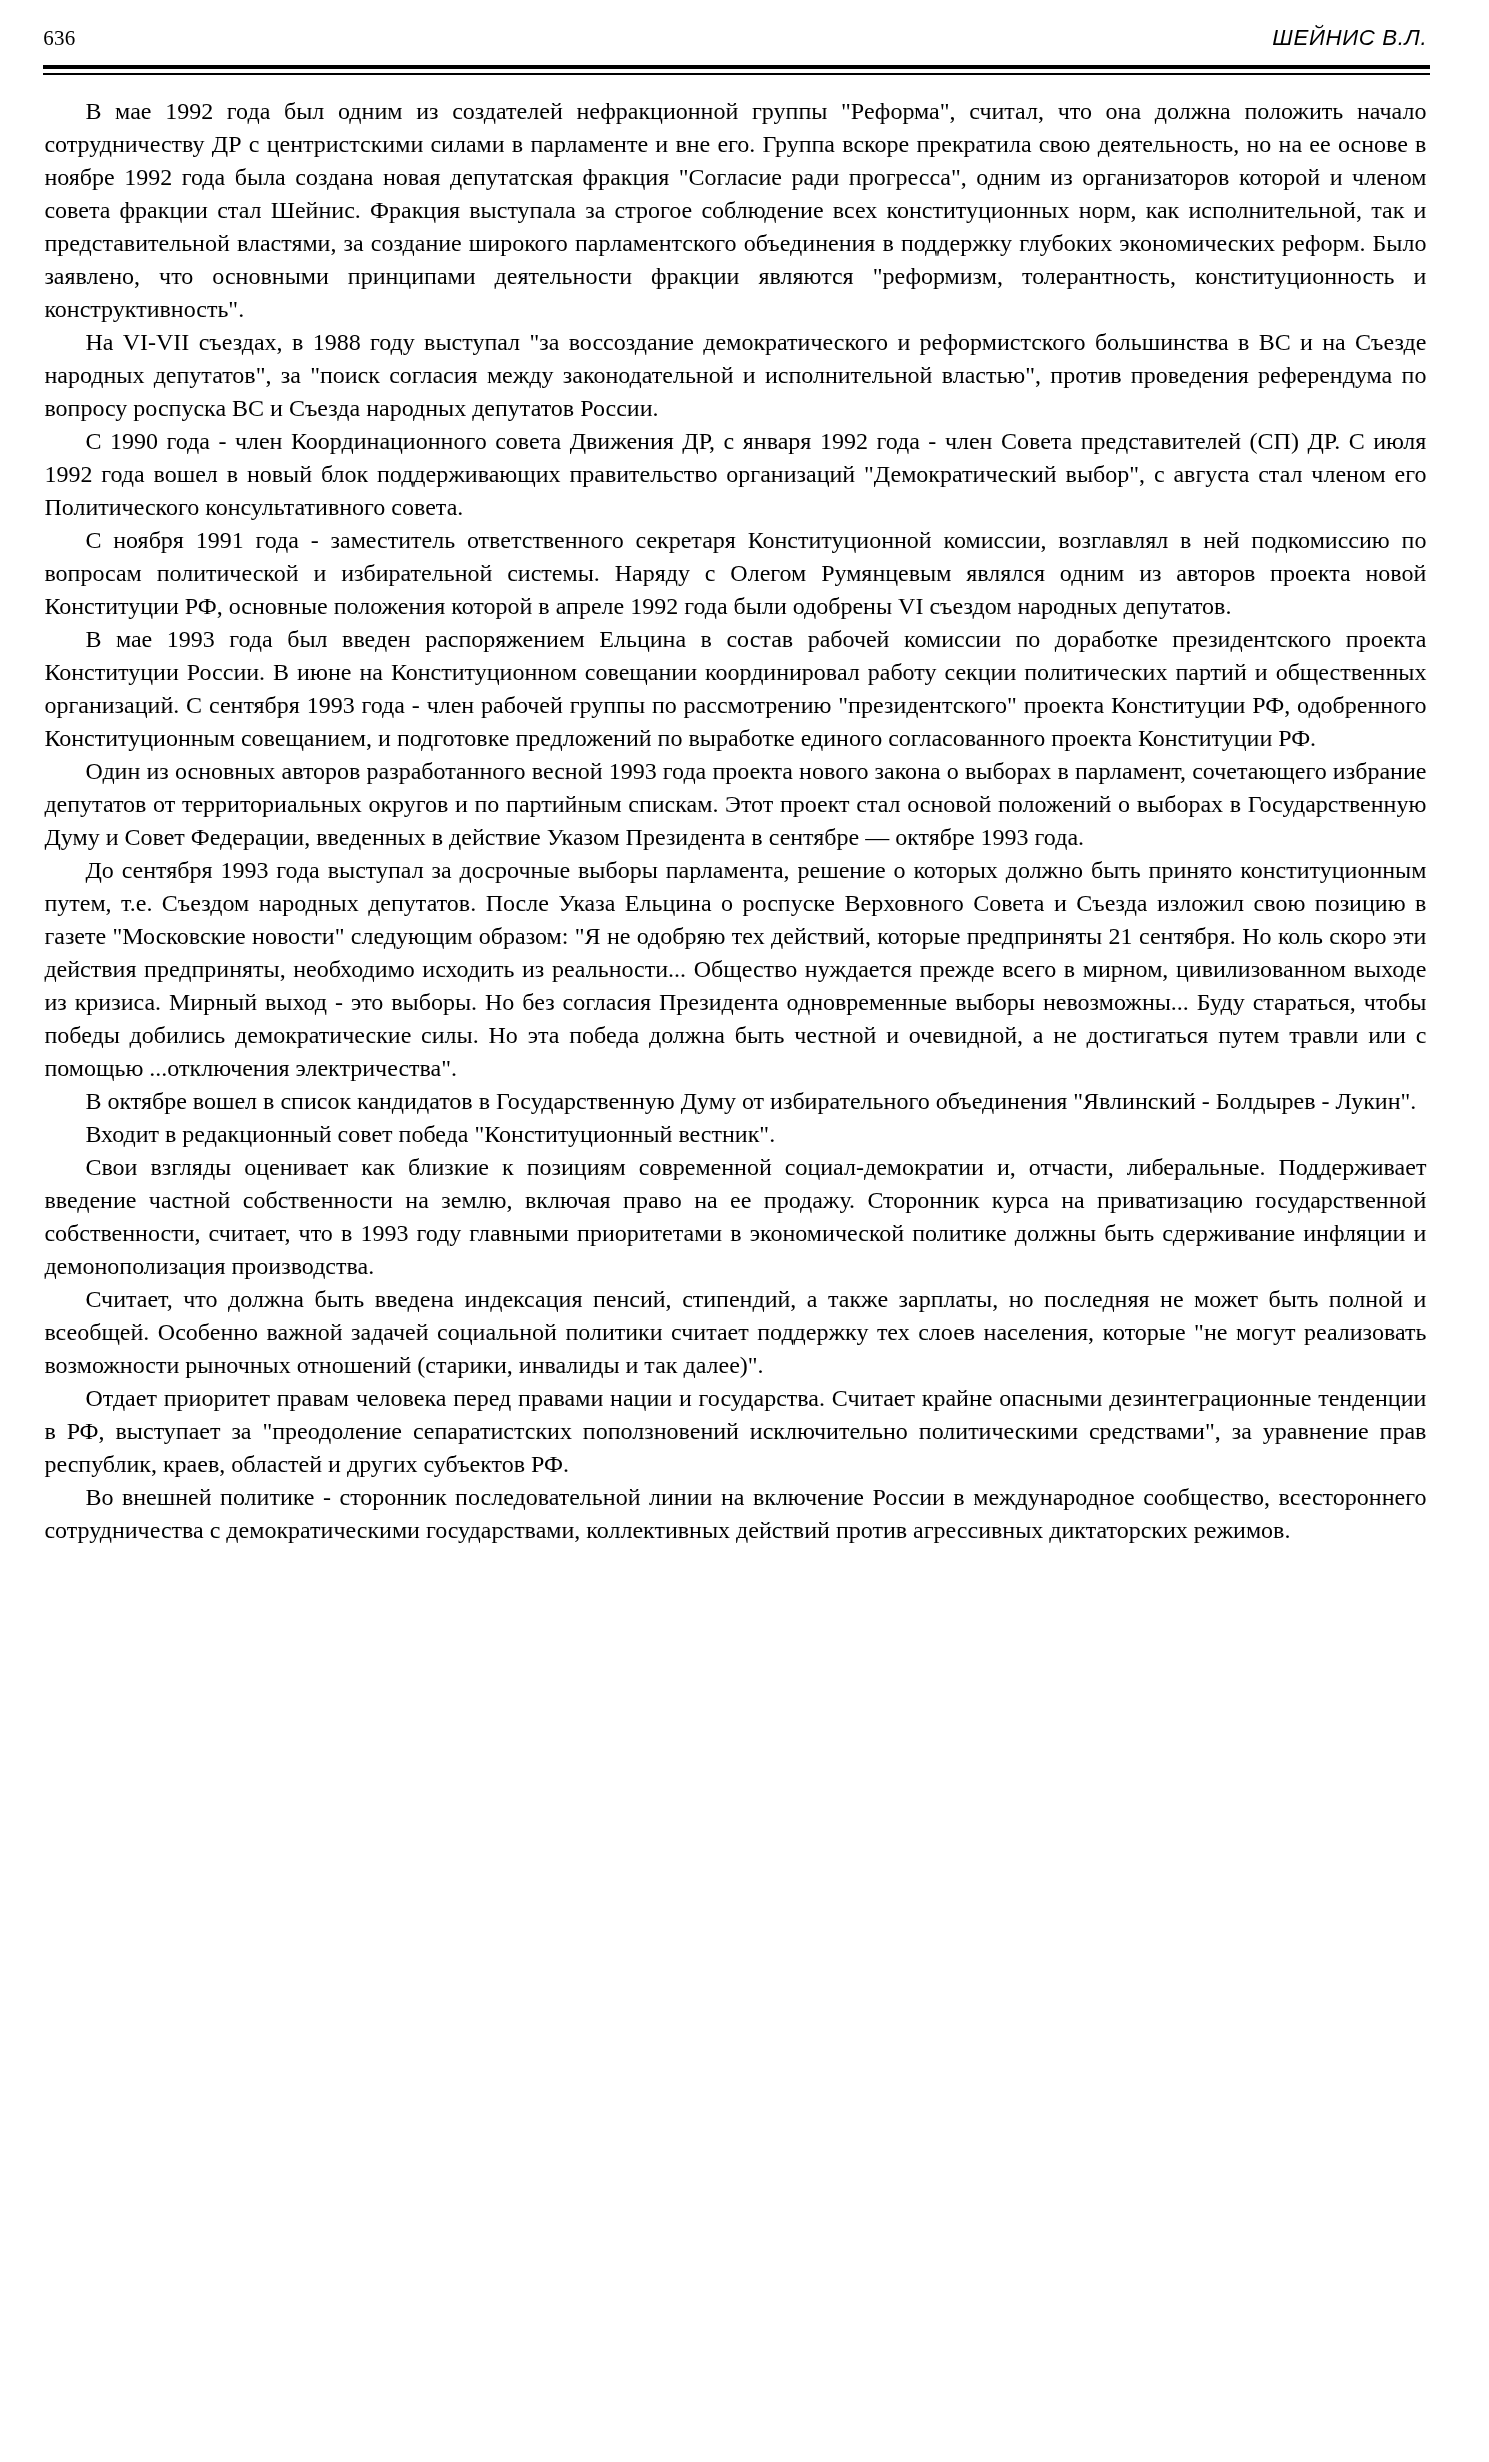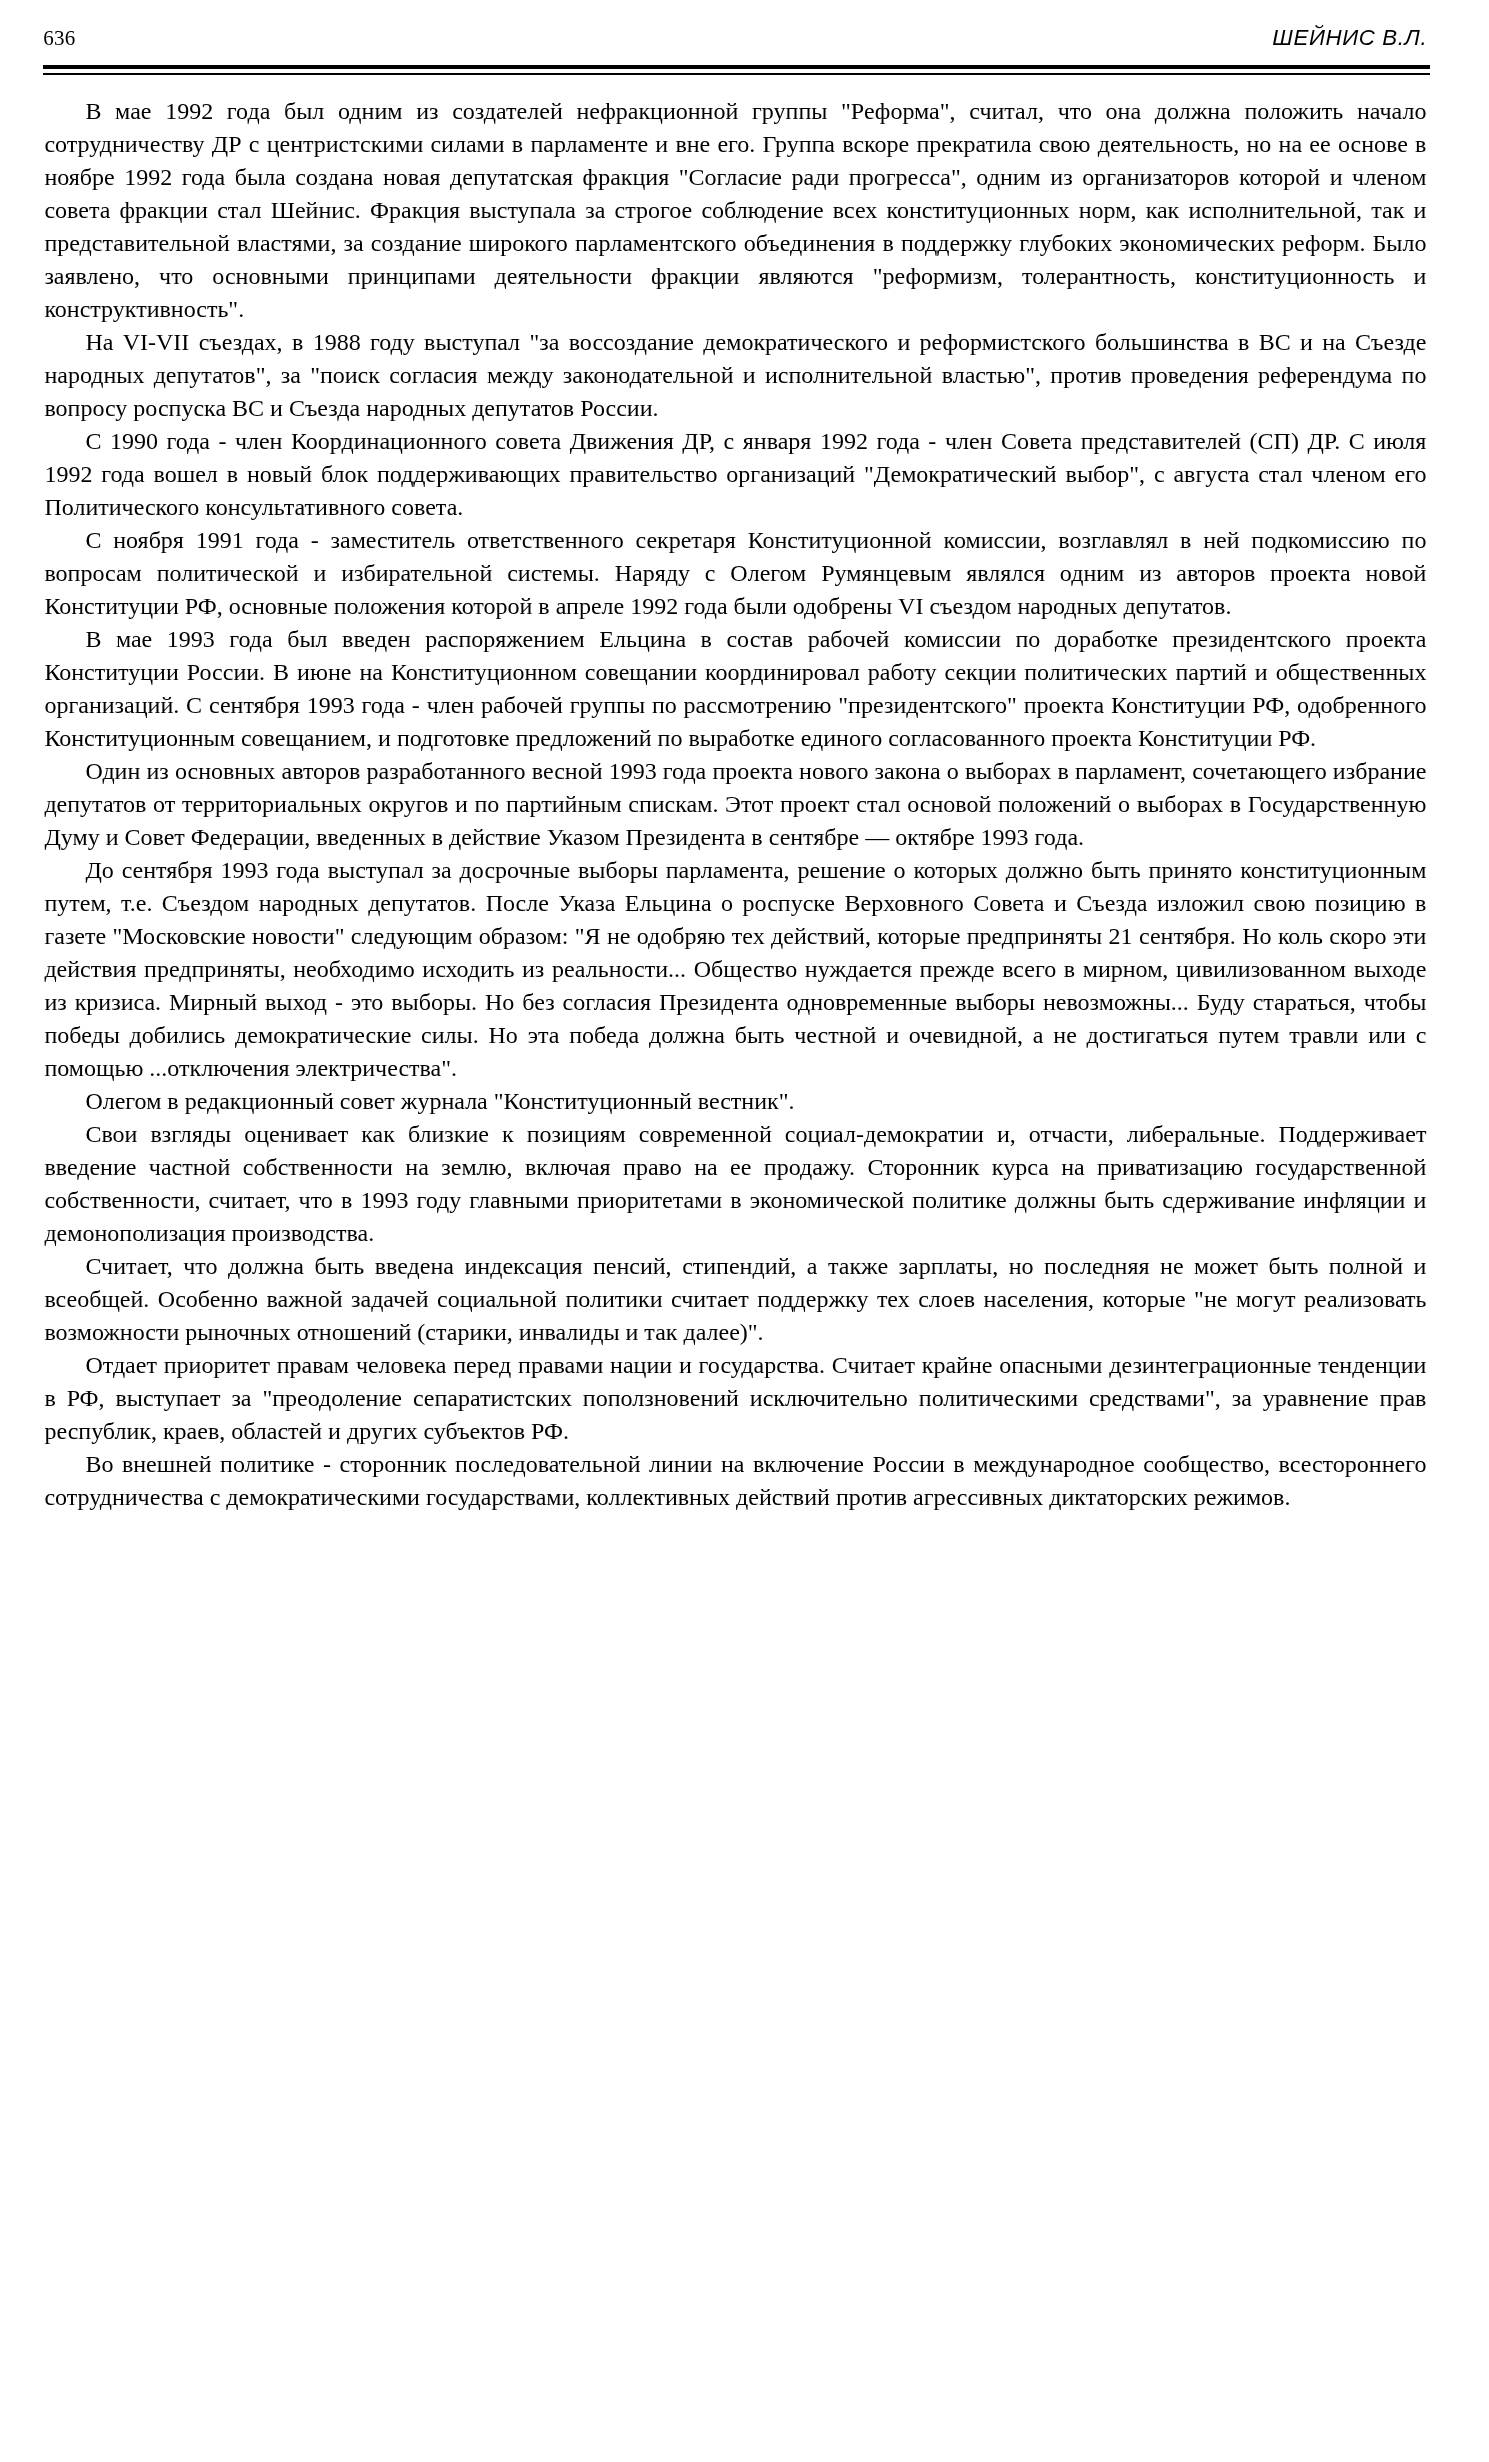--- a/index.html
+++ b/index.html
@@ -93,21 +93,22 @@
     </div>
 
     <div class="body-text">
       <p>В мае 1992 года был одним из создателей нефракционной группы "Реформа", считал, что она должна положить начало сотрудничеству ДР с центристскими силами в парламенте и вне его. Группа вскоре прекратила свою деятельность, но на ее основе в ноябре 1992 года была создана новая депутатская фракция "Согласие ради прогресса", одним из организаторов которой и членом совета фракции стал Шейнис. Фракция выступала за строгое соблюдение всех конституционных норм, как исполнительной, так и представительной властями, за создание широкого парламентского объединения в поддержку глубоких экономических реформ. Было заявлено, что основными принципами деятельности фракции являются "реформизм, толерантность, конституционность и конструктивность".</p>
       <p>На VI-VII съездах, в 1988 году выступал "за воссоздание демократического и реформистского большинства в ВС и на Съезде народных депутатов", за "поиск согласия между законодательной и исполнительной властью", против проведения референдума по вопросу роспуска ВС и Съезда народных депутатов России.</p>
       <p>С 1990 года - член Координационного совета Движения ДР, с января 1992 года - член Совета представителей (СП) ДР. С июля 1992 года вошел в новый блок поддерживающих правительство организаций "Демократический выбор", с августа стал членом его Политического консультативного совета.</p>
       <p>С ноября 1991 года - заместитель ответственного секретаря Конституционной комиссии, возглавлял в ней подкомиссию по вопросам политической и избирательной системы. Наряду с Олегом Румянцевым являлся одним из авторов проекта новой Конституции РФ, основные положения которой в апреле 1992 года были одобрены VI съездом народных депутатов.</p>
       <p> В мае 1993 года был введен распоряжением Ельцина в состав рабочей комиссии по доработке президентского проекта Конституции России. В июне на Конституционном совещании координировал работу секции политических партий и общественных организаций. С сентября 1993 года - член рабочей группы по рассмотрению "президентского" проекта Конституции РФ, одобренного Конституционным совещанием, и подготовке предложений по выработке единого согласованного проекта Конституции РФ.</p>
       <p>Один из основных авторов разработанного весной 1993 года проекта нового закона о выборах в парламент, сочетающего избрание депутатов от территориальных округов и по партийным спискам. Этот проект стал основой положений о выборах в Государственную Думу и Совет Федерации, введенных в действие Указом Президента в сентябре — октябре 1993 года.</p>
       <p>До сентября 1993 года выступал за досрочные выборы парламента, решение о которых должно быть принято конституционным путем, т.е. Съездом народных депутатов. После Указа Ельцина о роспуске Верховного Совета и Съезда изложил свою позицию в газете "Московские новости" следующим образом: "Я не одобряю тех действий, которые предприняты 21 сентября. Но коль скоро эти действия предприняты, необходимо исходить из реальности... Общество нуждается прежде всего в мирном, цивилизованном выходе из кризиса. Мирный выход - это выборы. Но без согласия Президента одновременные выборы невозможны... Буду стараться, чтобы победы добились демократические силы. Но эта победа должна быть честной и очевидной, а не достигаться путем травли или с помощью ...отключения электричества".</p>
-      <p>Олегом в редакционный совет журнала "Конституционный вестник".</p>
+      <p>В октябре вошел в список кандидатов в Государственную Думу от избирательного объединения "Явлинский - Болдырев - Лукин".</p>
+      <p>Входит в редакционный совет победа "Конституционный вестник".</p>
       <p>Свои взгляды оценивает как близкие к позициям современной социал-демократии и, отчасти, либеральные. Поддерживает введение частной собственности на землю, включая право на ее продажу. Сторонник курса на приватизацию государственной собственности, считает, что в 1993 году главными приоритетами в экономической политике должны быть сдерживание инфляции и демонополизация производства.</p>
       <p>Считает, что должна быть введена индексация пенсий, стипендий, а также зарплаты, но последняя не может быть полной и всеобщей. Особенно важной задачей социальной политики считает поддержку тех слоев населения, которые "не могут реализовать возможности рыночных отношений (старики, инвалиды и так далее)".</p>
       <p>Отдает приоритет правам человека перед правами нации и государства. Считает крайне опасными дезинтеграционные тенденции в РФ, выступает за "преодоление сепаратистских поползновений исключительно политическими средствами", за уравнение прав республик, краев, областей и других субъектов РФ.</p>
       <p>Во внешней политике - сторонник последовательной линии на включение России в международное сообщество, всестороннего сотрудничества с демократическими государствами, коллективных действий против агрессивных диктаторских режимов.</p>
     </div>
 
   </div>
 </div>
 
 

